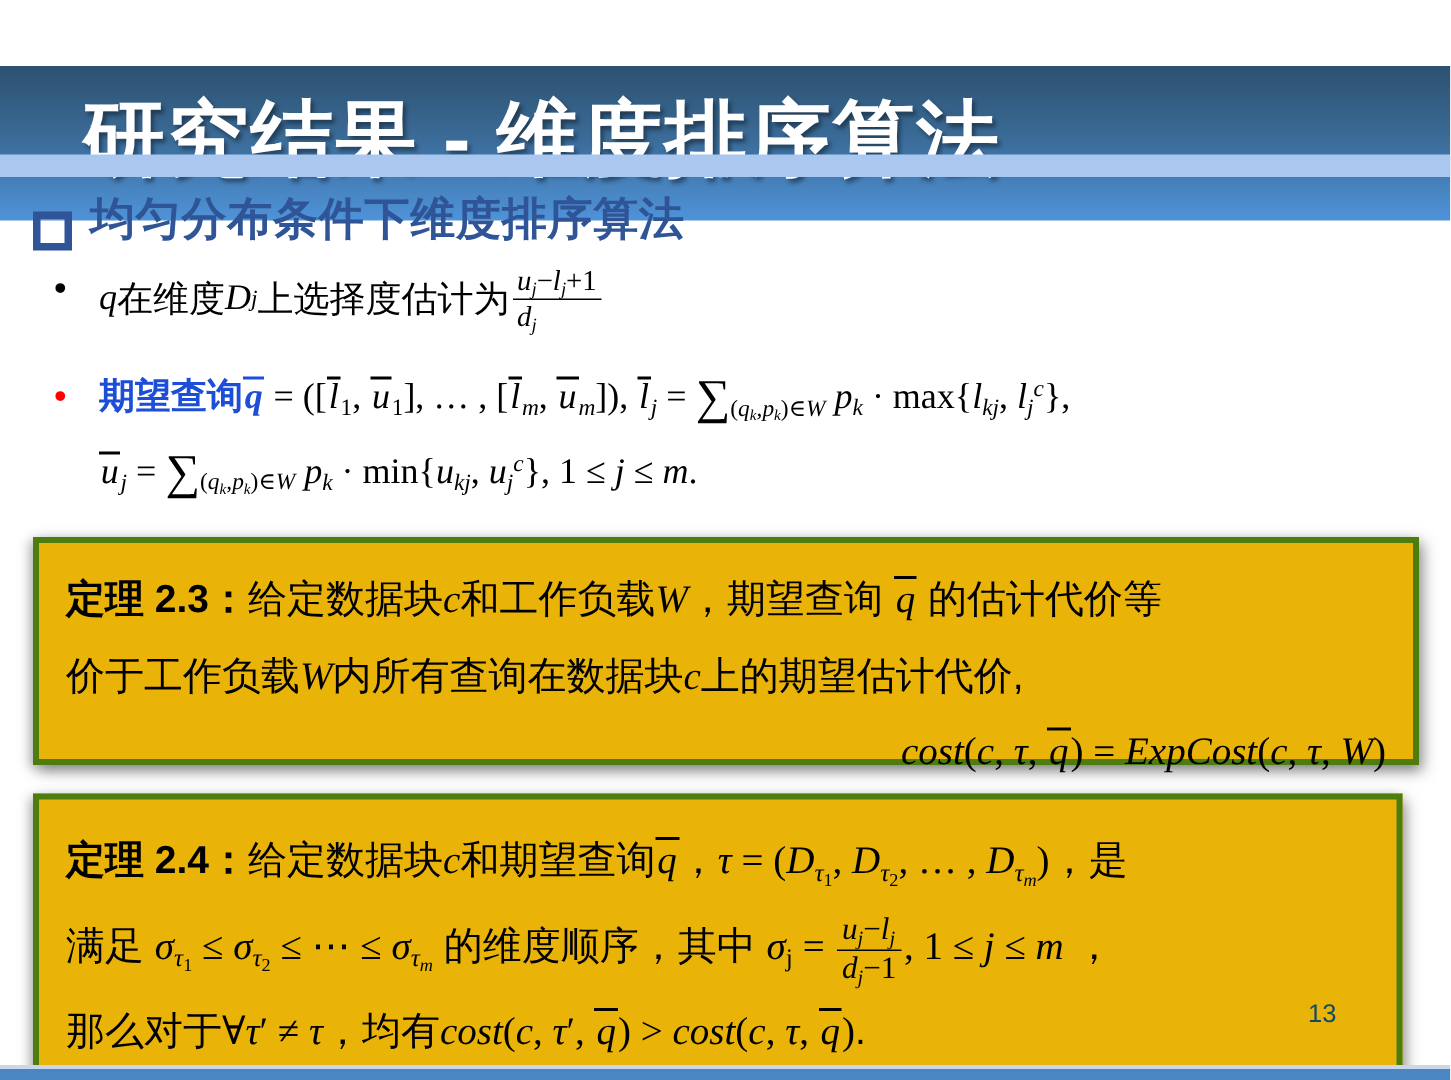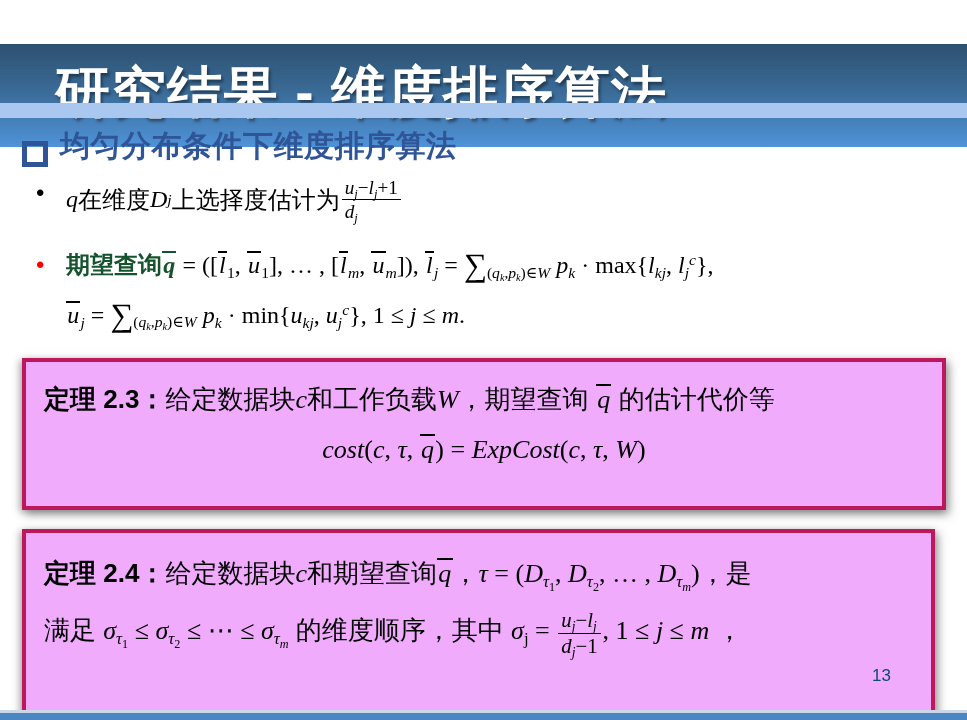--- a/index.html
+++ b/index.html
@@ -16,41 +16,41 @@
   
   .section-title{position:absolute;left:22px;top:126px;display:flex;align-items:flex-end;gap:12px;}
   .sq{display:inline-block;width:16px;height:16px;border:5px solid #2F5597;margin-top:2px;}
   .section-text{font-size:30px;font-weight:800;color:#2F5597;letter-spacing:0.5px;}
   
   .bullet{position:absolute;display:flex;align-items:flex-start;}
   .dot{width:30px;flex:0 0 30px;font-size:24px;line-height:1.4;}
   .dot.red{color:#FF0000;}
   .bcontent{font-size:24px;line-height:1.4;}
   .b1row{display:flex;align-items:center;}
-  .redrun{color:#14532d;font-weight:700;}
+  .redrun{color:#1d4ed8;font-weight:700;}
   .bline2{margin-top:16px;}
   
   .m{font-family:"Liberation Serif","DejaVu Serif",serif;}
   .mi{font-family:"Liberation Serif","DejaVu Serif",serif;font-style:italic;}
   sub{font-size:65%;vertical-align:-0.3em;line-height:0;}
   sup{font-size:65%;vertical-align:0.5em;line-height:0;}
   .ss2{font-size:72%;vertical-align:-0.30em;}
   .sum{font-size:135%;display:inline-block;vertical-align:-0.10em;line-height:0.8;font-style:normal;}
   .ov{display:inline-block;line-height:1.05;border-top:0.085em solid currentColor;margin-top:-0.085em;padding:0 0.05em;}
   .frac{display:inline-block;text-align:left;vertical-align:middle;font-size:80%;line-height:1.2;padding:0 2px;}
   .frac .num{display:block;border-bottom:1.5px solid currentColor;padding:0 3px;}
   .frac .den{display:block;padding:0 3px;}
   
-  .thm{position:absolute;background:#f0abfc;border:4px solid #be185d;
+  .thm{position:absolute;background:#eab308;border:4px solid #4d7c0f;
     box-shadow:3px 4px 9px rgba(70,70,70,0.55),-3px 2px 7px rgba(90,90,90,0.35);
     padding:12px 18px 0 18px;box-sizing:border-box;font-size:26px;}
   .thm p{margin:0;line-height:50px;}
   .thm2 p{line-height:56px;}
   .thm-label{font-weight:800;}
-  .centerline{text-align:center;}
+  .centerline{text-align:right;}
   
   .page-number{position:absolute;left:872px;top:666px;font-size:17px;color:#0c4a6e;}
   .footer-bar{position:absolute;left:0;top:710px;width:967px;height:10px;
     background:linear-gradient(180deg,#C9D7E9 0%,#C9D7E9 26%,#4A86C1 26%,#4A86C1 100%);}
 </style>
 </head>
 <body>
 
 <div class="slide">
 
@@ -77,25 +77,27 @@
     <div class="bcontent">
       <div>
         <span class="redrun">期望查询<span class="m ov"><span class="mi">q</span></span></span><span class="m"> = ([<span class="ov"><span class="mi">l</span></span><sub>1</sub>, <span class="ov"><span class="mi">u</span></span><sub>1</sub>], … , [<span class="ov"><span class="mi">l</span></span><sub class="mi">m</sub>, <span class="ov"><span class="mi">u</span></span><sub class="mi">m</sub>]), <span class="ov"><span class="mi">l</span></span><sub class="mi">j</sub> = <span class="sum">∑</span><sub>(<span class="mi">q</span><sub class="mi">k</sub>,<span class="mi">p</span><sub class="mi">k</sub>)∈<span class="mi">W</span></sub> <span class="mi">p</span><sub class="mi">k</sub> · max{<span class="mi">l</span><sub class="mi">kj</sub>, <span class="mi">l</span><sub class="mi">j</sub><sup class="mi">c</sup>},</span>
       </div>
       <div class="bline2 m"><span class="ov"><span class="mi">u</span></span><sub class="mi">j</sub> = <span class="sum">∑</span><sub>(<span class="mi">q</span><sub class="mi">k</sub>,<span class="mi">p</span><sub class="mi">k</sub>)∈<span class="mi">W</span></sub> <span class="mi">p</span><sub class="mi">k</sub> · min{<span class="mi">u</span><sub class="mi">kj</sub>, <span class="mi">u</span><sub class="mi">j</sub><sup class="mi">c</sup>}, 1 ≤ <span class="mi">j</span> ≤ <span class="mi">m</span>.</div>
     </div>
   </div>
 
   <div class="thm" style="left:22px;top:358px;width:924px;height:152px;">
     <p><span class="thm-label">定理 2.3：</span><span>给定数据块<span class="mi">c</span>和工作负载<span class="mi">W</span>，期望查询 <span class="m ov"><span class="mi">q</span></span> 的估计代价等</span></p>
+    <p>价于工作负载<span class="mi">W</span>内所有查询在数据块<span class="mi">c</span>上的期望估计代价,</p>
     <p class="centerline m"><span class="mi">cost</span>(<span class="mi">c</span>, <span class="mi">τ</span>, <span class="ov"><span class="mi">q</span></span>) = <span class="mi">ExpCost</span>(<span class="mi">c</span>, <span class="mi">τ</span>, <span class="mi">W</span>)</p>
   </div>
 
   <div class="thm thm2" style="left:22px;top:529px;width:913px;height:209px;">
     <p><span class="thm-label">定理 2.4：</span><span>给定数据块<span class="mi">c</span>和期望查询<span class="m ov"><span class="mi">q</span></span>，<span class="m"><span class="mi">τ</span> = (<span class="mi">D</span><sub><span class="mi">τ</span><span class="ss2">1</span></sub>, <span class="mi">D</span><sub><span class="mi">τ</span><span class="ss2">2</span></sub>, … , <span class="mi">D</span><sub><span class="mi">τ</span><span class="ss2 mi">m</span></sub>)</span>，是</span></p>
     <p>满足 <span class="m"><span class="mi">σ</span><sub><span class="mi">τ</span><span class="ss2">1</span></sub> ≤ <span class="mi">σ</span><sub><span class="mi">τ</span><span class="ss2">2</span></sub> ≤ ⋯ ≤ <span class="mi">σ</span><sub><span class="mi">τ</span><span class="ss2 mi">m</span></sub></span> 的维度顺序，其中 <span class="m"><span class="mi">σ</span><sub>j</sub> = <span class="frac"><span class="num"><span class="mi">u</span><sub class="mi">j</sub>−<span class="mi">l</span><sub class="mi">j</sub></span><span class="den"><span class="mi">d</span><sub class="mi">j</sub>−1</span></span>, 1 ≤ <span class="mi">j</span> ≤ <span class="mi">m</span></span> ，</p>
+    <p>那么对于<span class="m">∀<span class="mi">τ</span>′ ≠ <span class="mi">τ</span></span>，均有<span class="m"><span class="mi">cost</span>(<span class="mi">c</span>, <span class="mi">τ</span>′, <span class="ov"><span class="mi">q</span></span>) &gt; <span class="mi">cost</span>(<span class="mi">c</span>, <span class="mi">τ</span>, <span class="ov"><span class="mi">q</span></span>)</span>.</p>
   </div>
 
   <div class="page-number">13</div>
 
   <div class="footer-bar"></div>
 
 </div>
 
 </body></html>

